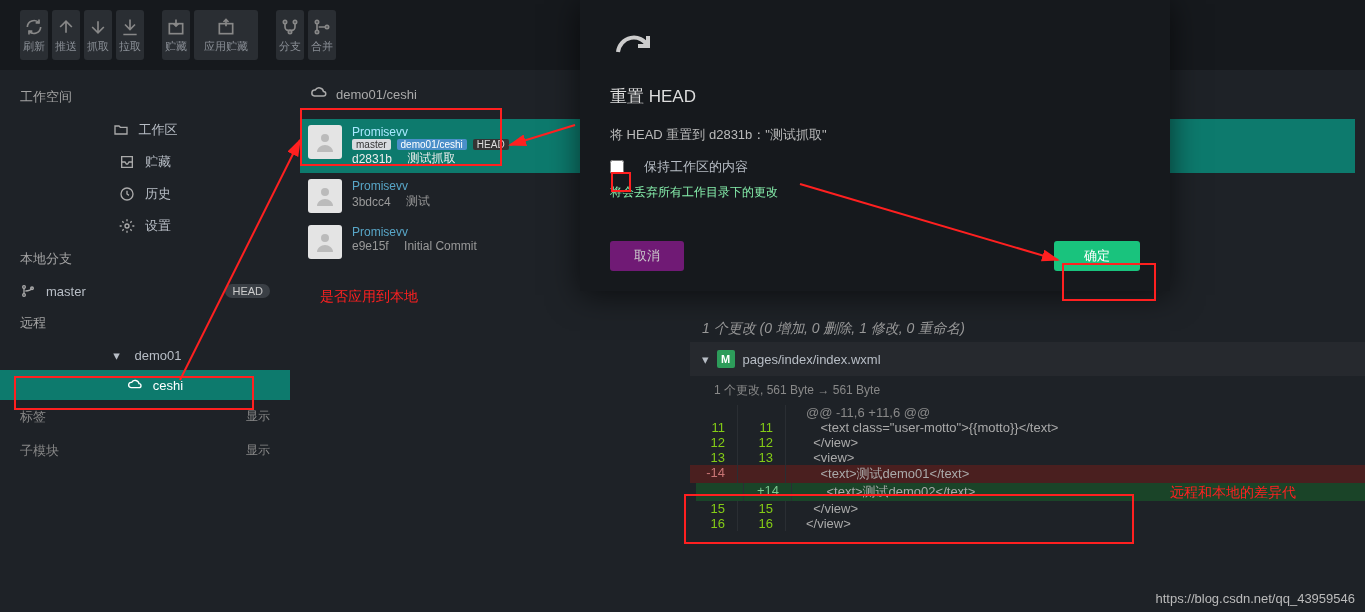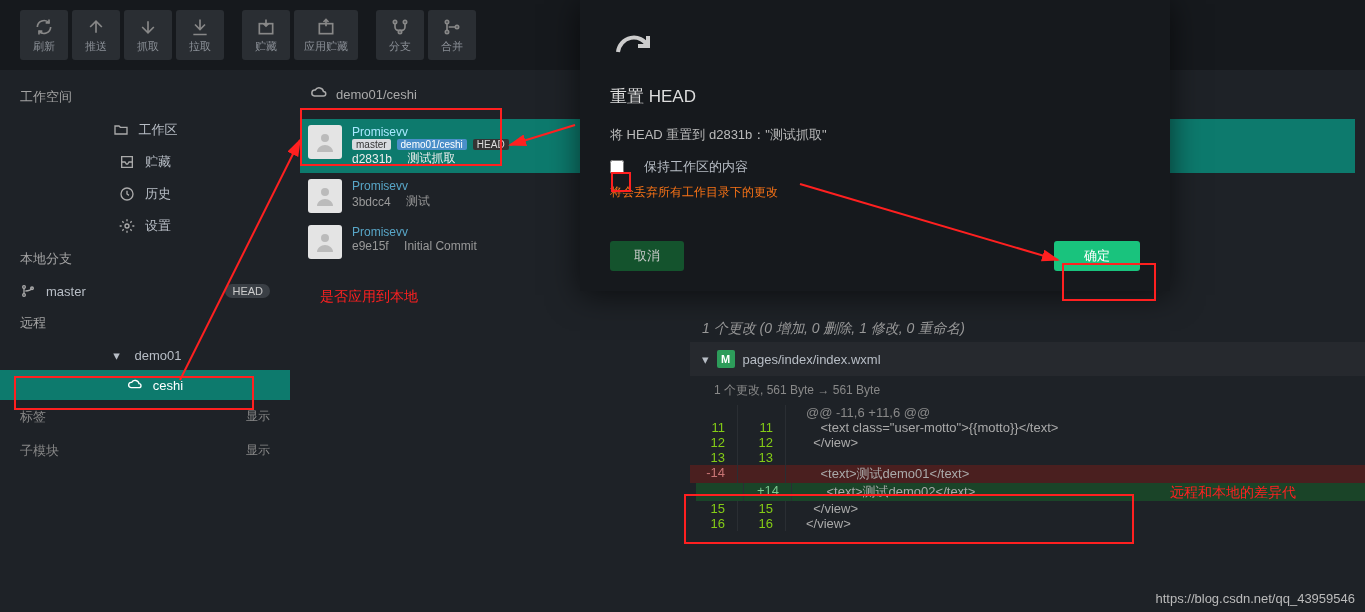--- a/index.html
+++ b/index.html
@@ -1,20 +1,20 @@
 <!DOCTYPE html>
 <html><head>
 <meta charset="utf-8">
 <style>
 * { margin: 0; padding: 0; box-sizing: border-box; font-family: "Microsoft YaHei", sans-serif; }
 body { background: #1e2227; color: #b8bec6; font-size: 13px; width: 1365px; height: 612px; overflow: hidden; position: relative; }
 
 
 .toolbar { height: 70px; background: #16191d; display: flex; gap: 4px; padding: 8px 20px; align-items: center; }
-.tool-btn { display: flex; flex-direction: column; align-items: center; justify-content: center; width: 48px; height: 50px; background: #2a2e33; border-radius: 3px; cursor: pointer; color: #8a8f96; font-size: 11px; }
+.tool-btn { display: flex; flex-direction: column; align-items: center; justify-content: center; width: 28px; height: 50px; background: #2a2e33; border-radius: 3px; cursor: pointer; color: #8a8f96; font-size: 11px; }
 .tool-btn.wide { width: 64px; }
 .tool-btn svg { width: 20px; height: 20px; margin-bottom: 2px; }
 .tool-sep { width: 10px; }
 
 
 .sidebar { position: absolute; left: 0; top: 70px; width: 290px; bottom: 0; background: #1e2227; padding: 10px 0; }
 .section-title { padding: 8px 20px; font-size: 13px; color: #a3a3a3; }
 .side-item { display: flex; align-items: center; padding: 7px 20px; cursor: pointer; gap: 10px; justify-content: center; }
 .side-item.selected { background: #0d7a6d; color: #fff; }
 .side-item.indent { padding-left: 40px; }
@@ -40,24 +40,24 @@
 .tag.blue { background: #4a8fc9; color: #fff; }
 .tag.dark { background: #333; color: #ddd; }
 
 
 .dialog { position: absolute; left: 580px; top: 0; width: 590px; background: #16191d; padding: 30px 30px 20px; box-shadow: 0 4px 30px rgba(0,0,0,0.6); z-index: 100; }
 .dialog-icon { margin-bottom: 14px; }
 .dialog-title { font-size: 17px; color: #ddd; margin-bottom: 18px; }
 .dialog-text { font-size: 13px; color: #bbb; margin-bottom: 14px; }
 .dialog-check { display: flex; align-items: center; gap: 20px; margin-bottom: 8px; }
 .dialog-check input { width: 14px; height: 14px; }
-.dialog-warn { font-size: 12px; color: #f97316; margin-bottom: 40px; }
+.dialog-warn { font-size: 12px; color: #86efac; margin-bottom: 40px; }
 .dialog-btns { display: flex; justify-content: space-between; }
 .btn { padding: 6px 24px; border: none; border-radius: 3px; font-size: 13px; cursor: pointer; }
-.btn-cancel { background: #14532d; color: #ccc; }
+.btn-cancel { background: #701a75; color: #ccc; }
 .btn-ok { background: #19c37d; color: #fff; padding: 6px 30px; }
 
 
 .diff-panel { position: absolute; left: 690px; top: 316px; right: 0; bottom: 0; background: #1e2227; font-family: Consolas, monospace; font-size: 13px; }
 .diff-summary { padding: 4px 12px; color: #999; font-size: 14px; font-style: italic; }
 .diff-file { display: flex; align-items: center; gap: 8px; padding: 8px 12px; background: #26292e; }
 .file-badge { background: #2d9c5a; color: #fff; width: 18px; height: 18px; display: flex; align-items: center; justify-content: center; font-size: 11px; font-weight: bold; border-radius: 2px; }
 .diff-meta { padding: 6px 24px; color: #888; font-size: 12px; }
 .diff-table { width: 100%; }
 .diff-row { display: flex; }
@@ -307,20 +307,21 @@
         <div class="code">    &lt;text class="user-motto"&gt;{{motto}}&lt;/text&gt;</div>
       </div>
     <div class="diff-row">
         <div class="ln">12</div>
         <div class="ln">12</div>
         <div class="code">  &lt;/view&gt;</div>
       </div>
     <div class="diff-row">
         <div class="ln">13</div>
         <div class="ln">13</div>
+        <div class="code">  &lt;view&gt;</div>
       </div>
     <div class="diff-row del">
         <div class="ln">-14</div>
         <div class="ln"></div>
         <div class="code">    &lt;text&gt;测试demo01&lt;/text&gt;</div>
       </div>
     <div class="diff-row add">
         <div class="ln"></div>
         <div class="ln">+14</div>
         <div class="code">    &lt;text&gt;测试demo02&lt;/text&gt;</div>

